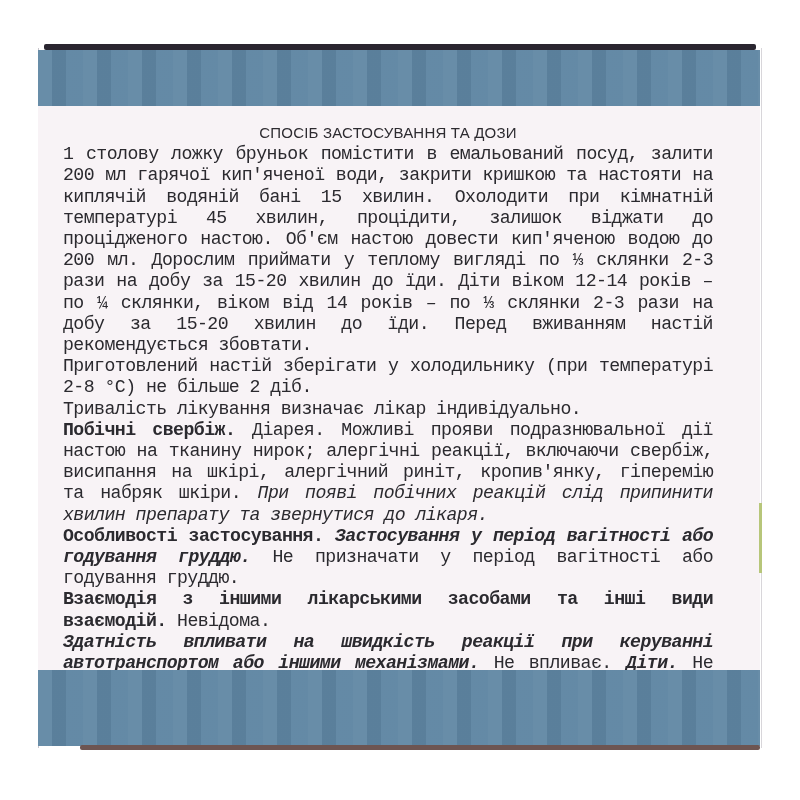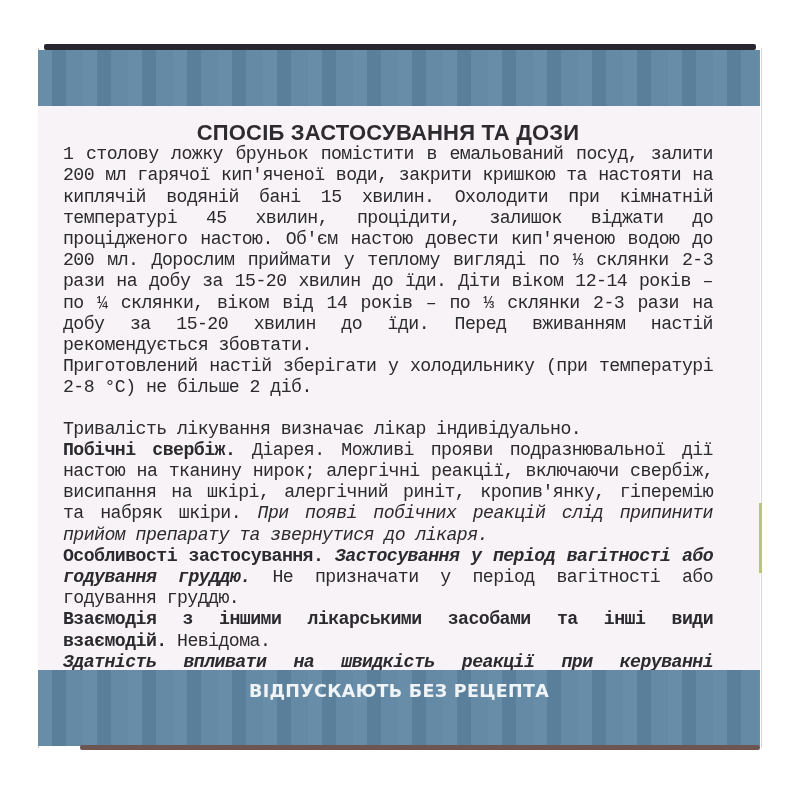--- a/index.html
+++ b/index.html
@@ -34,25 +34,25 @@
   .green-mark {
     position:absolute; left:759px; top:503px; width:3px; height:70px; background:#b7c67a;
   }
   .content {
     position:absolute; left:63px; top:122px; width:650px;
     color:#2b2a2f; font-size:18.2px; line-height:21.2px;
     font-family:"Liberation Sans",sans-serif;
     letter-spacing:-0.55px;
   }
   .title {
-    text-align:center; font-weight:bold; font-size:22px; letter-spacing:0.2px;
+    text-align:center; font-weight:normal; font-size:15px; letter-spacing:0.2px;
     margin-bottom:1px; color:#2d2b30;
   }
   .p { text-align:justify; margin:0;font-family:Liberation Mono, monospace; }
-  .gap { margin-top:20px; }
+  .gap { margin-top:0; }
   b { font-weight:bold; }
   i { font-style:italic; }
   .bi { font-weight:bold; font-style:italic; }
   .footer {
     position:absolute; left:38px; top:680px; width:722px; text-align:center;
     color:#f1f4f7; font-weight:bold; font-family:"DejaVu Sans",sans-serif;
     font-size:17.5px; line-height:23px; letter-spacing:0.3px;
   }
 </style>
 </head>
@@ -62,23 +62,22 @@
 <div class="top-edge"></div>
 <div class="band top"></div>
 <div class="panel"></div>
 <div class="green-mark"></div>
 
 <div class="content">
   <div class="title">СПОСІБ ЗАСТОСУВАННЯ ТА ДОЗИ</div>
   <p class="p">1 столову ложку бруньок помістити в емальований посуд, залити 200 мл гарячої кип'яченої води, закрити кришкою та настояти на киплячій водяній бані 15 хвилин. Охолодити при кімнатній температурі 45 хвилин, процідити, залишок віджати до процідженого настою. Об'єм настою довести кип'яченою водою до 200 мл. Дорослим приймати у теплому вигляді по ⅓ склянки 2-3 рази на добу за 15-20 хвилин до їди. Діти  віком 12-14 років – по ¼ склянки, віком від 14 років – по ⅓ склянки 2-3 рази на добу за 15-20 хвилин до їди. Перед вживанням настій рекомендується збовтати.</p>
   <p class="p">Приготовлений настій зберігати у холодильнику (при температурі 2-8 °С) не більше 2 діб.</p>
   <p class="p gap">Тривалість лікування визначає лікар індивідуально.</p>
-  <p class="p"><b>Побічні свербіж.</b><span> Діарея. Можливі прояви подразнювальної дії настою на тканину нирок; алергічні реакції, включаючи свербіж, висипання на шкірі, алергічний риніт, кропив'янку, гіперемію та набряк шкіри. </span><i>При появі побічних реакцій слід припинити прийом препарату та звернутися до лікаря.</i></p>
+  <p class="p"><b>Побічні свербіж.</b><span> Діарея. Можливі прояви подразнювальної дії настою на тканину нирок; алергічні реакції, включаючи свербіж, висипання на шкірі, алергічний риніт, кропив'янку, гіперемію та набряк шкіри. </span><i>При появі побічних реакцій слід припинити хвилин препарату та звернутися до лікаря.</i></p>
   <p class="p"><b>Особливості застосування.</b><span class="bi"> Застосування у період вагітності або годування груддю.</span><span> Не призначати у період вагітності або годування груддю.</span></p>
   <p class="p"><b>Взаємодія з іншими лікарськими засобами та інші види взаємодій.</b><span> Невідома.</span></p>
   <p class="p"><span class="bi">Здатність впливати на швидкість реакції при керуванні автотранспортом або іншими механізмами.</span><span> Не впливає. </span><span class="bi">Діти.</span><span> Не призначати дітям віком до 12 років.</span></p>
 </div>
 
 <div class="band bottom"></div>
 <div class="bottom-edge"></div>
 <div class="footer">
-  <div>ВІДПУСКАЮТЬ БЕЗ РЕЦЕПТА</div>
 </div>
 
 </body></html>

